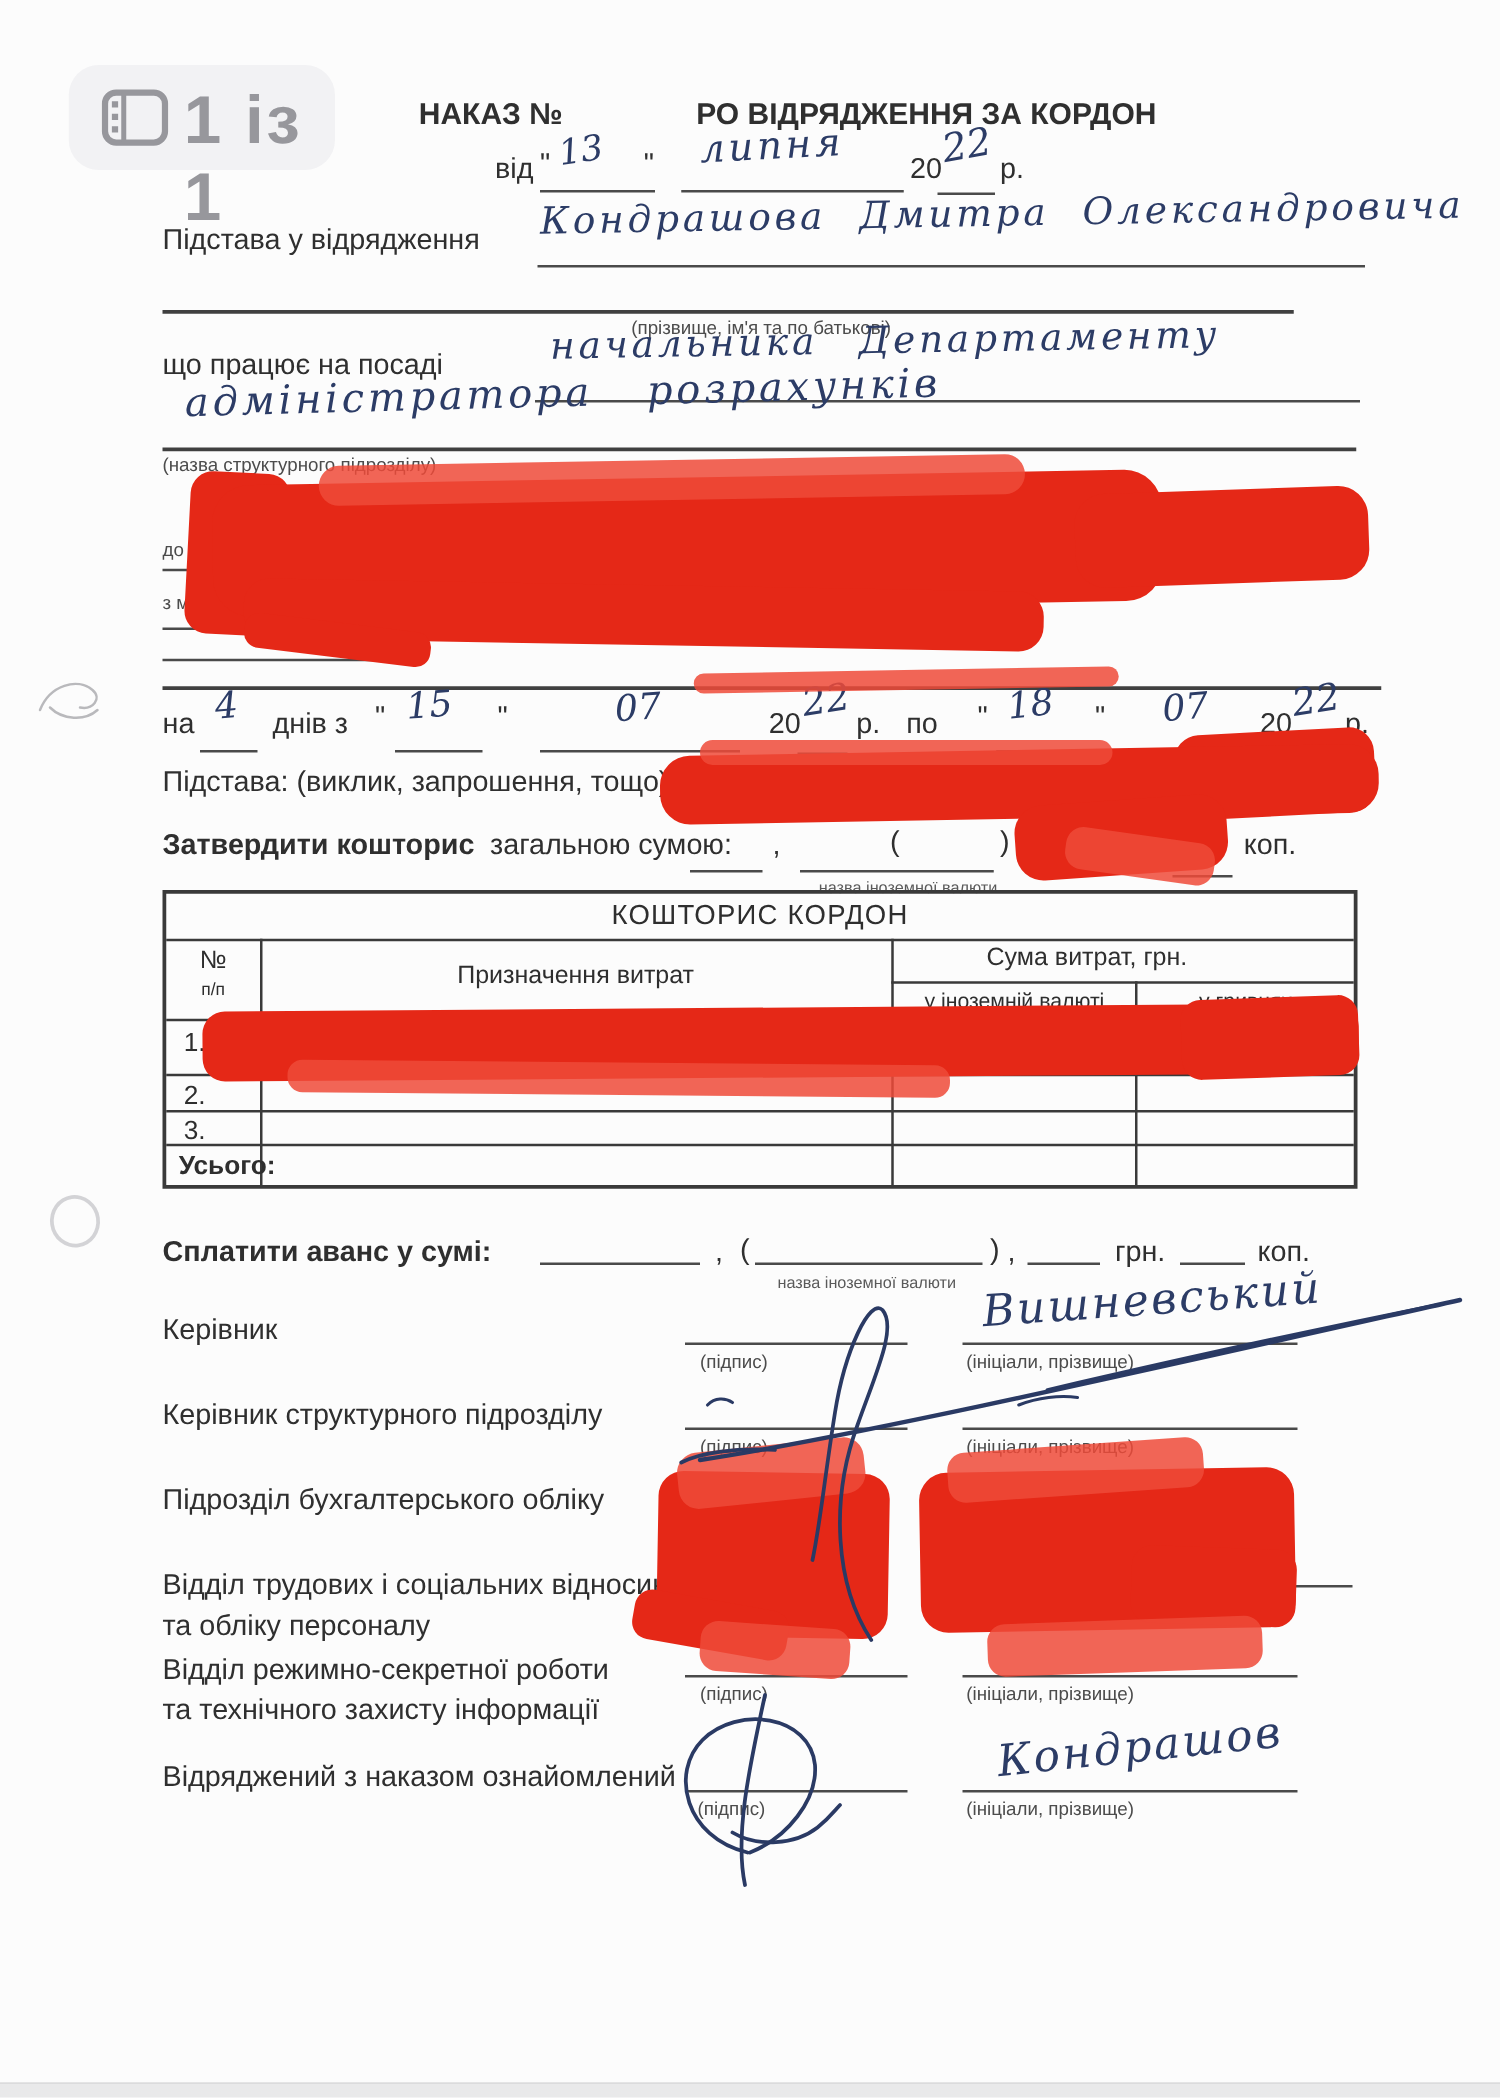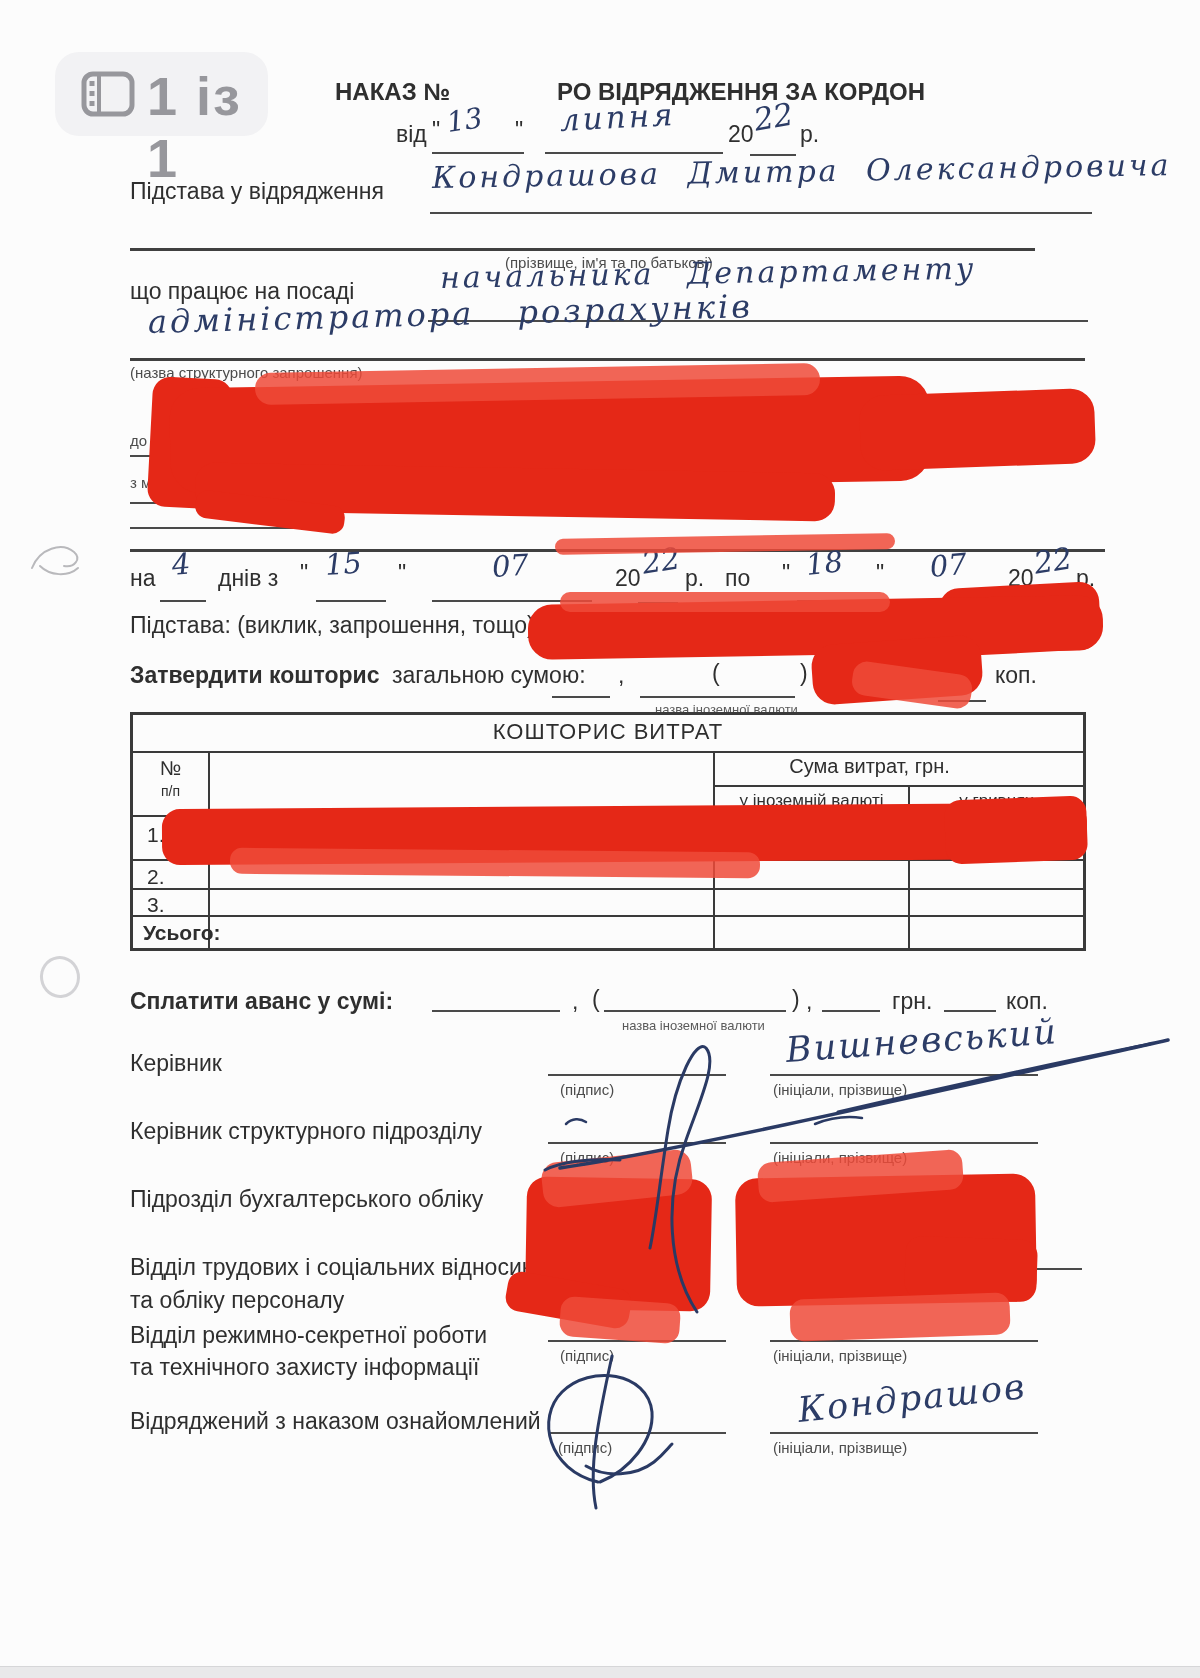--- a/index.html
+++ b/index.html
@@ -61,21 +61,21 @@
 <span class="abs hw" style="left:432px;top:160px;font-size:30px;letter-spacing:3px;word-spacing:14px;transform:rotate(-1deg)">Кондрашова Дмитра Олександровича</span>
 <div class="abs rule" style="left:430px;top:212px;width:662px"></div>
 <div class="abs rule th" style="left:130px;top:248px;width:905px"></div>
 <span class="abs cap" style="left:505px;top:254px">(прізвище, ім'я та по батькові)</span>
 
 <span class="abs lbl" style="left:130px;top:278px">що працює на посаді</span>
 <span class="abs hw" style="left:440px;top:260px;font-size:30px;letter-spacing:3px;word-spacing:20px;transform:rotate(-1deg)">начальника Департаменту</span>
 <div class="abs rule" style="left:428px;top:320px;width:660px"></div>
 <span class="abs hw" style="left:148px;top:303px;font-size:32px;letter-spacing:3px;word-spacing:30px;transform:rotate(-1.5deg)">адміністратора розрахунків</span>
 <div class="abs rule th" style="left:130px;top:358px;width:955px"></div>
-<span class="abs cap" style="left:130px;top:364px">(назва структурного запрошення)</span>
+<span class="abs cap" style="left:130px;top:364px">(назва структурного підрозділу)</span>
 
 <span class="abs cap" style="left:130px;top:432px">до кр</span>
 <span class="abs cap" style="left:130px;top:474px">з ме</span>
 <div class="abs rule" style="left:130px;top:455px;width:55px"></div>
 <div class="abs rule" style="left:130px;top:502px;width:62px"></div>
 <div class="abs rule" style="left:130px;top:527px;width:195px"></div>
 <div class="abs rule th" style="left:130px;top:549px;width:975px"></div>
 
 <div class="redact" style="left:150px;top:378px;width:80px;height:130px;transform:rotate(3deg);border-radius:18px"></div>
 <div class="redact" style="left:170px;top:382px;width:760px;height:105px;transform:rotate(-1deg);border-radius:30px"></div>
@@ -123,32 +123,33 @@
 <div class="abs rule" style="left:640px;top:696px;width:155px"></div>
 <span class="abs lbl" style="left:712px;top:660px">(</span>
 <span class="abs lbl" style="left:800px;top:660px">)</span>
 <span class="abs tiny" style="left:655px;top:702px">назва іноземної валюти</span>
 <div class="abs rule" style="left:938px;top:700px;width:48px"></div>
 <div class="redact" style="left:812px;top:640px;width:170px;height:60px;transform:rotate(-4deg);border-radius:22px"></div>
 <div class="redact light" style="left:852px;top:668px;width:120px;height:34px;transform:rotate(8deg);border-radius:14px"></div>
 <span class="abs lbl" style="left:995px;top:662px">коп.</span>
 
 <div class="abs tb" style="left:130px;top:712px;width:950px;height:233px">
-  <span class="tb-txt ctr" style="left:0;top:4px;width:950px;font-size:22px;letter-spacing:1px">КОШТОРИС ВИТРАТ</span>
+  <span class="tb-txt ctr" style="left:0;top:4px;width:950px;font-size:22px;letter-spacing:1px">КОШТОРИС КОРДОН</span>
   <div class="tbl-line" style="left:0;top:36px;width:950px;height:2px"></div>
   <div class="tbl-line" style="left:75px;top:36px;width:2px;height:197px"></div>
   <div class="tbl-line" style="left:580px;top:36px;width:2px;height:197px"></div>
   <div class="tbl-line" style="left:580px;top:70px;width:370px;height:2px"></div>
   <div class="tbl-line" style="left:775px;top:70px;width:2px;height:163px"></div>
   <div class="tbl-line" style="left:0;top:100px;width:950px;height:2px"></div>
   <div class="tbl-line" style="left:0;top:144px;width:950px;height:2px"></div>
   <div class="tbl-line" style="left:0;top:173px;width:950px;height:2px"></div>
   <div class="tbl-line" style="left:0;top:200px;width:950px;height:2px"></div>
   <span class="tb-txt ctr" style="left:0;top:42px;width:75px;font-size:20px">№</span>
   <span class="tb-txt ctr" style="left:0;top:68px;width:75px;font-size:14px">п/п</span>
+  <span class="tb-txt ctr" style="left:75px;top:54px;width:505px;font-size:20px">Призначення витрат</span>
   <span class="tb-txt ctr" style="left:580px;top:40px;width:313px;font-size:20px">Сума витрат, грн.</span>
   <span class="tb-txt ctr" style="left:582px;top:76px;width:193px;font-size:17px">у іноземній валюті</span>
   <span class="tb-txt ctr" style="left:777px;top:76px;width:173px;font-size:17px">у гривнях</span>
   <span class="tb-txt" style="left:14px;top:108px;font-size:21px">1.</span>
   <span class="tb-txt" style="left:14px;top:150px;font-size:21px">2.</span>
   <span class="tb-txt" style="left:14px;top:178px;font-size:21px">3.</span>
   <span class="tb-txt b" style="left:10px;top:206px;font-size:21px">Усього:</span>
 </div>
 <div class="redact" style="left:162px;top:806px;width:925px;height:56px;transform:rotate(-0.4deg);border-radius:18px"></div>
 <div class="redact light" style="left:230px;top:850px;width:530px;height:26px;transform:rotate(0.5deg);border-radius:12px"></div>

